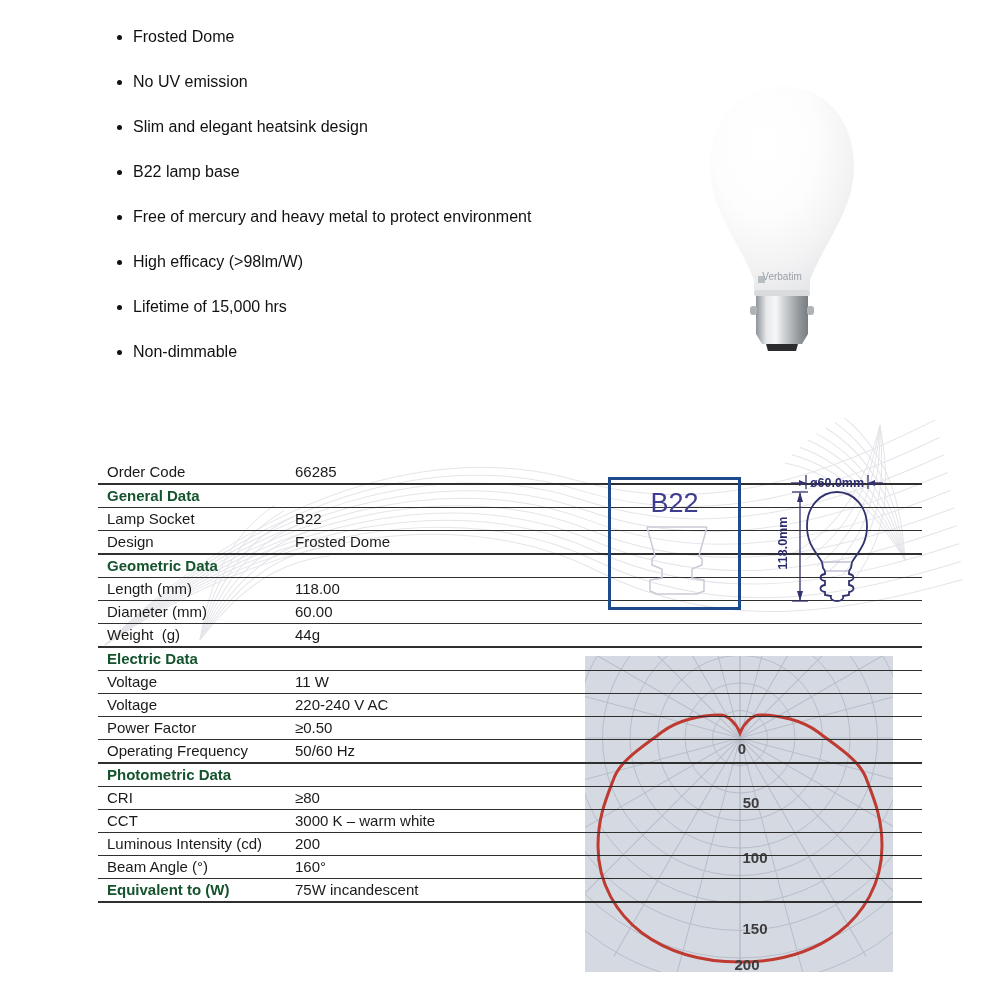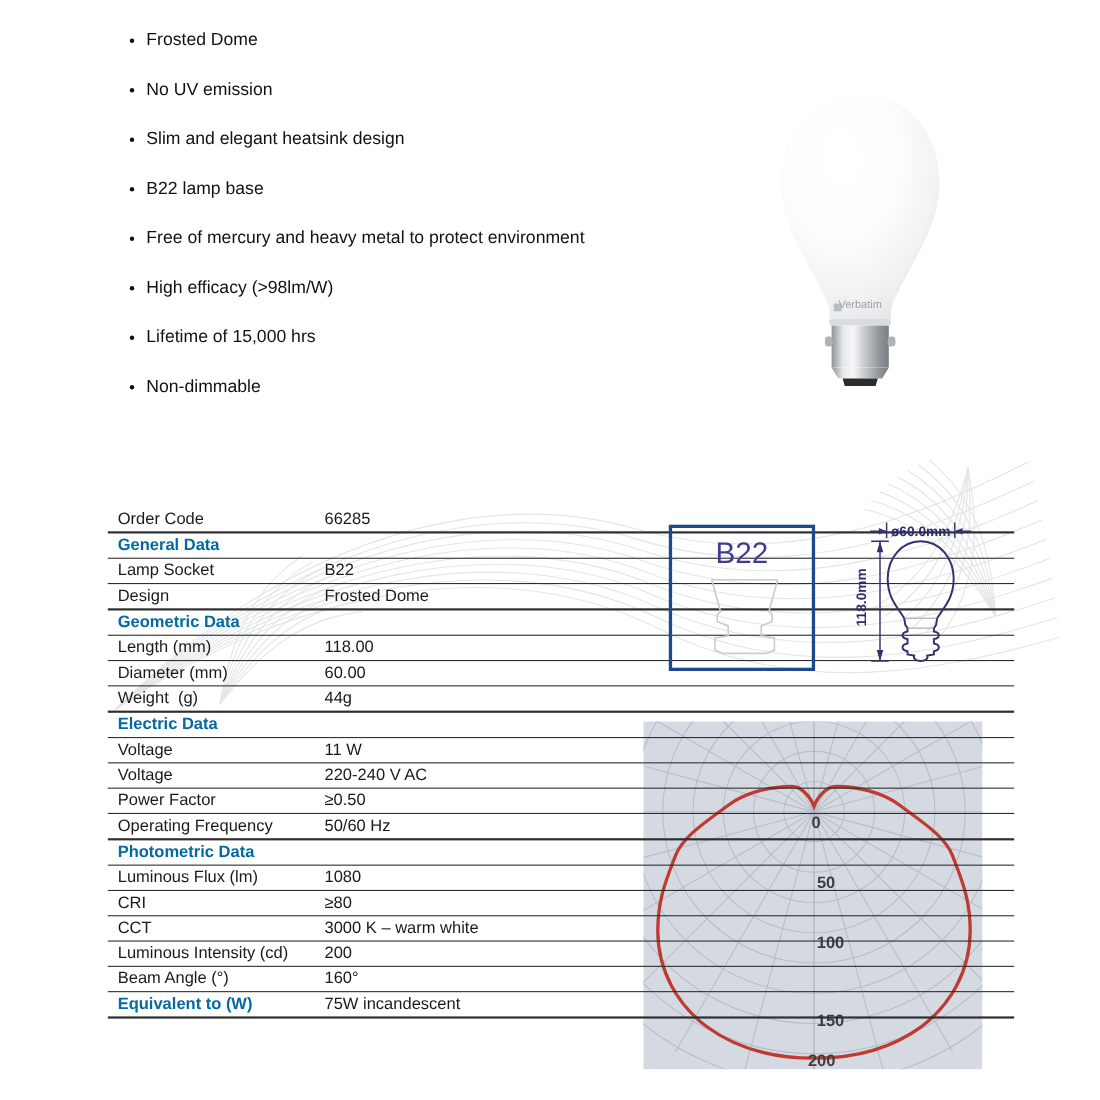--- a/index.html
+++ b/index.html
@@ -20,21 +20,21 @@
   .polar{position:absolute;left:585px;top:656px;width:308px;height:316px;background:#d5dae2;z-index:1;}
   .polar svg{position:absolute;left:0;top:0;}
   .ptick{position:absolute;transform:translateX(-50%);font-size:15px;font-weight:600;color:#3d3d40;z-index:2;}
 
   
   .spec{position:absolute;left:98px;top:461px;width:824px;z-index:3;}
   .trow{position:relative;height:22px;line-height:22px;border-bottom:1px solid #2f2f2f;font-size:15px;}
   .trow .tl{position:absolute;left:9px;top:0;white-space:pre;text-align:right;}
   .trow .tv{position:absolute;left:197px;top:0;white-space:pre;}
   .trow.bb2{border-bottom-width:2px;}
-  .trow.sec .tl, .trow.secval .tl{color:#0369a1;font-weight:bold;}
+  .trow.sec .tl, .trow.secval .tl{color:#14532d;font-weight:bold;}
 
   
   .b22box{position:absolute;left:608px;top:477px;width:127px;height:127px;border:3px solid #1d4a8a;z-index:4;}
   .b22label{position:absolute;left:0;top:8px;width:100%;text-align:center;font-size:27px;color:#3e3e90;z-index:5;}
   .b22box svg{position:absolute;left:0;top:0;}
 
   
   .dims{position:absolute;left:775px;top:462px;width:160px;height:150px;z-index:4;}
   .dims text{font-family:"Liberation Sans","DejaVu Sans",sans-serif;font-size:12.5px;font-weight:bold;fill:#2b2b6e;}
   .logoTxt{font-family:"Liberation Sans","DejaVu Sans",sans-serif;font-size:10px;fill:#9ba1a8;}
@@ -215,24 +215,20 @@
         <span class="tv">≥0.50</span>
       </div>
     <div class="trow bb2">
         <span class="tl">Operating Frequency</span>
         <span class="tv">50/60 Hz</span>
       </div>
     <div class="trow sec">
         <span class="tl">Photometric Data</span>
       </div>
     <div class="trow">
-        <span class="tl">Luminous Flux (lm)</span>
-        <span class="tv">1080</span>
-      </div>
-    <div class="trow">
         <span class="tl">CRI</span>
         <span class="tv">≥80</span>
       </div>
     <div class="trow">
         <span class="tl">CCT</span>
         <span class="tv">3000 K – warm white</span>
       </div>
     <div class="trow">
         <span class="tl">Luminous Intensity (cd)</span>
         <span class="tv">200</span>

